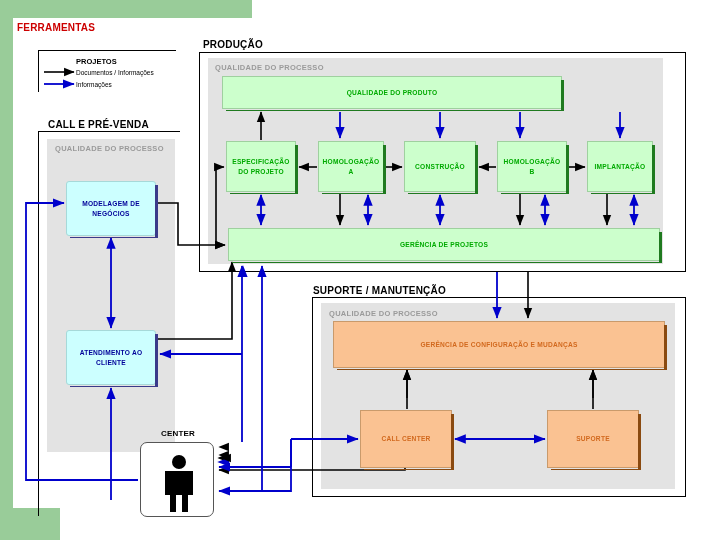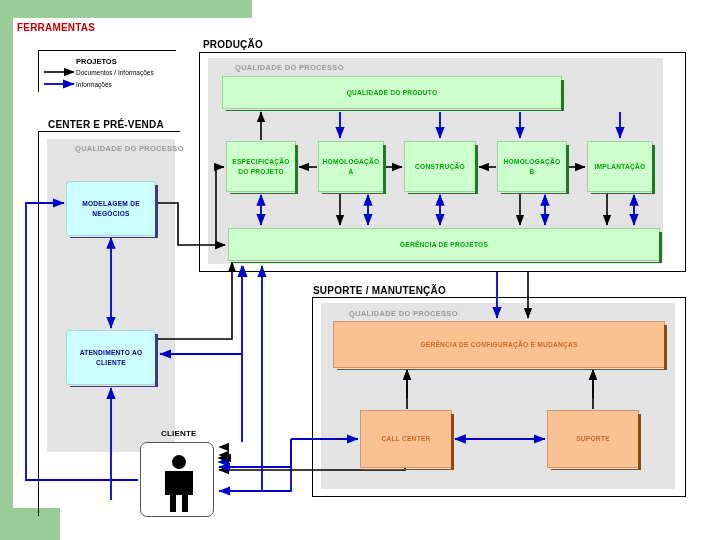--- a/index.html
+++ b/index.html
@@ -57,21 +57,20 @@
   #panel-venda    { left: 47px;  top: 139px; width: 128px; height: 313px; }
   #panel-producao { left: 208px; top: 58px;  width: 455px; height: 206px; }
   #panel-suporte  { left: 321px; top: 303px; width: 354px; height: 186px; }
   .panel-label {
     position: absolute;
     font-size: 7.5px;
     font-weight: bold;
     color: #9a9a9a;
     letter-spacing: .3px;
     white-space: nowrap;
-    margin-left: 20px;
   }
   #plabel-venda    { left: 55px;  top: 144px; }
   #plabel-producao { left: 215px; top: 63px; }
   #plabel-suporte  { left: 329px; top: 309px; }
 
   
   .node {
     position: absolute;
     display: flex;
     align-items: center;
@@ -185,23 +184,23 @@
 
   <div class="frame" id="frame-venda"></div>
   <div class="frame" id="frame-producao"></div>
   <div class="frame" id="frame-suporte"></div>
 
   <div class="gray-panel" id="panel-venda"></div>
   <div class="gray-panel" id="panel-producao"></div>
   <div class="gray-panel" id="panel-suporte"></div>
 
   <div class="sec-title" id="title-producao">PRODUÇÃO</div>
-  <div class="sec-title" id="title-venda">CENTER E PRÉ-VENDA</div>
+  <div class="sec-title" id="title-venda">CALL E PRÉ-VENDA</div>
   <div class="sec-title" id="title-suporte">SUPORTE / MANUTENÇÃO</div>
-  <div class="sec-title" id="title-cliente">CLIENTE</div>
+  <div class="sec-title" id="title-cliente">CENTER</div>
 
   <div class="panel-label" id="plabel-venda">QUALIDADE DO PROCESSO</div>
   <div class="panel-label" id="plabel-producao">QUALIDADE DO PROCESSO</div>
   <div class="panel-label" id="plabel-suporte">QUALIDADE DO PROCESSO</div>
 
   <svg id="wires">
     <defs>
       <marker id="ahB" markerWidth="7" markerHeight="7" refX="6.2" refY="3" orient="auto">
         <path d="M0,0.4 L6.6,3 L0,5.6 z" fill="#000000"></path>
       </marker>

